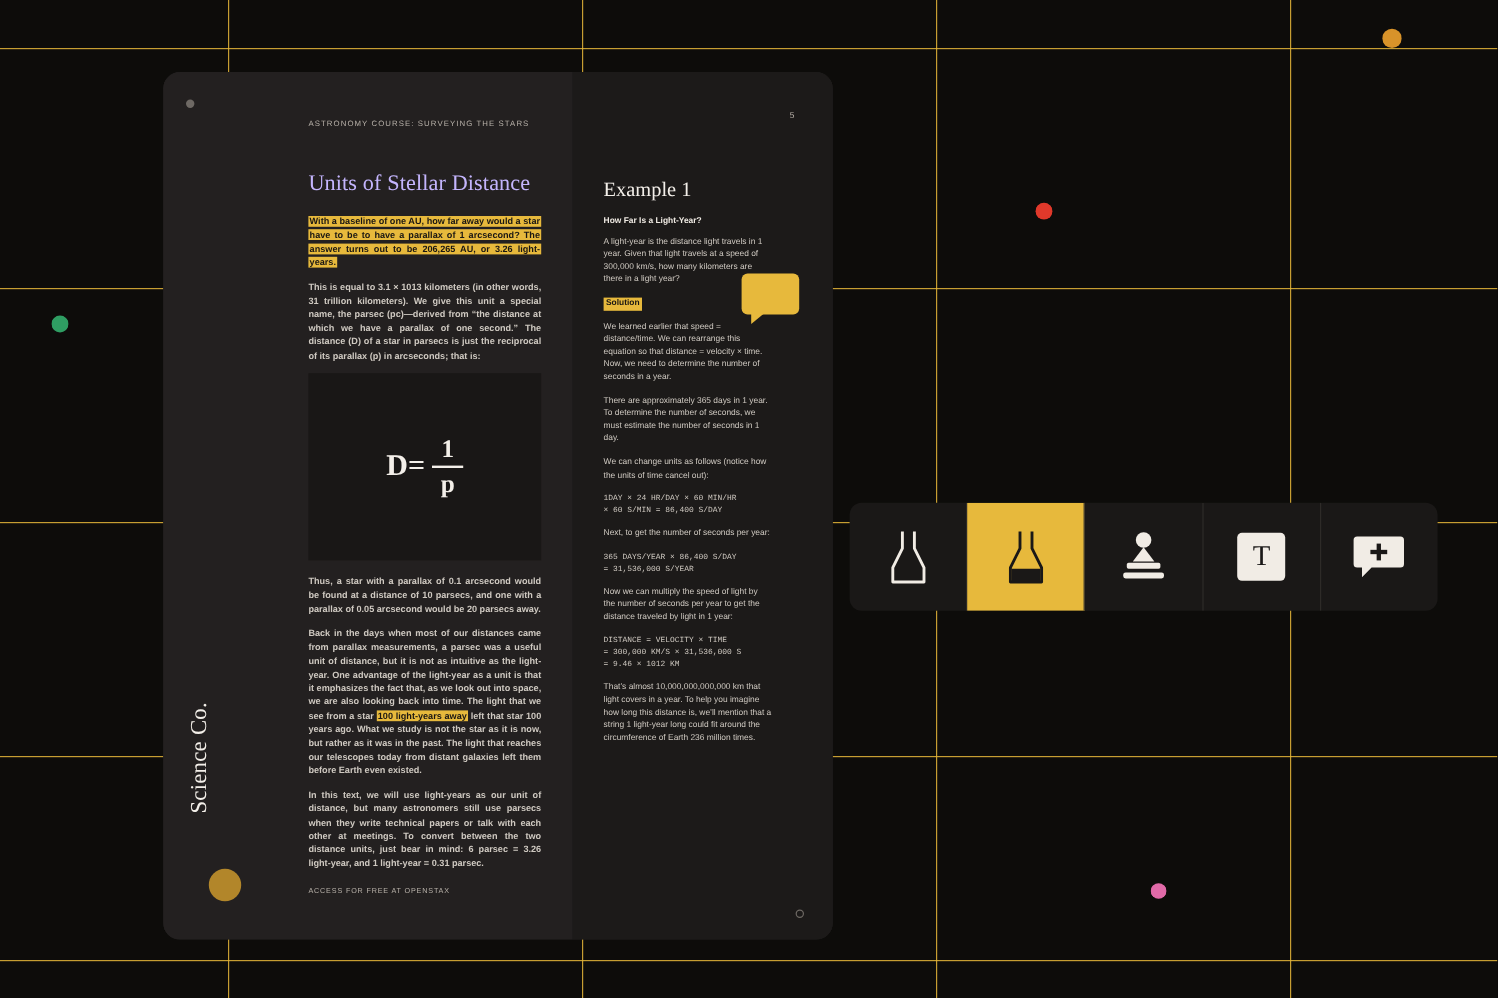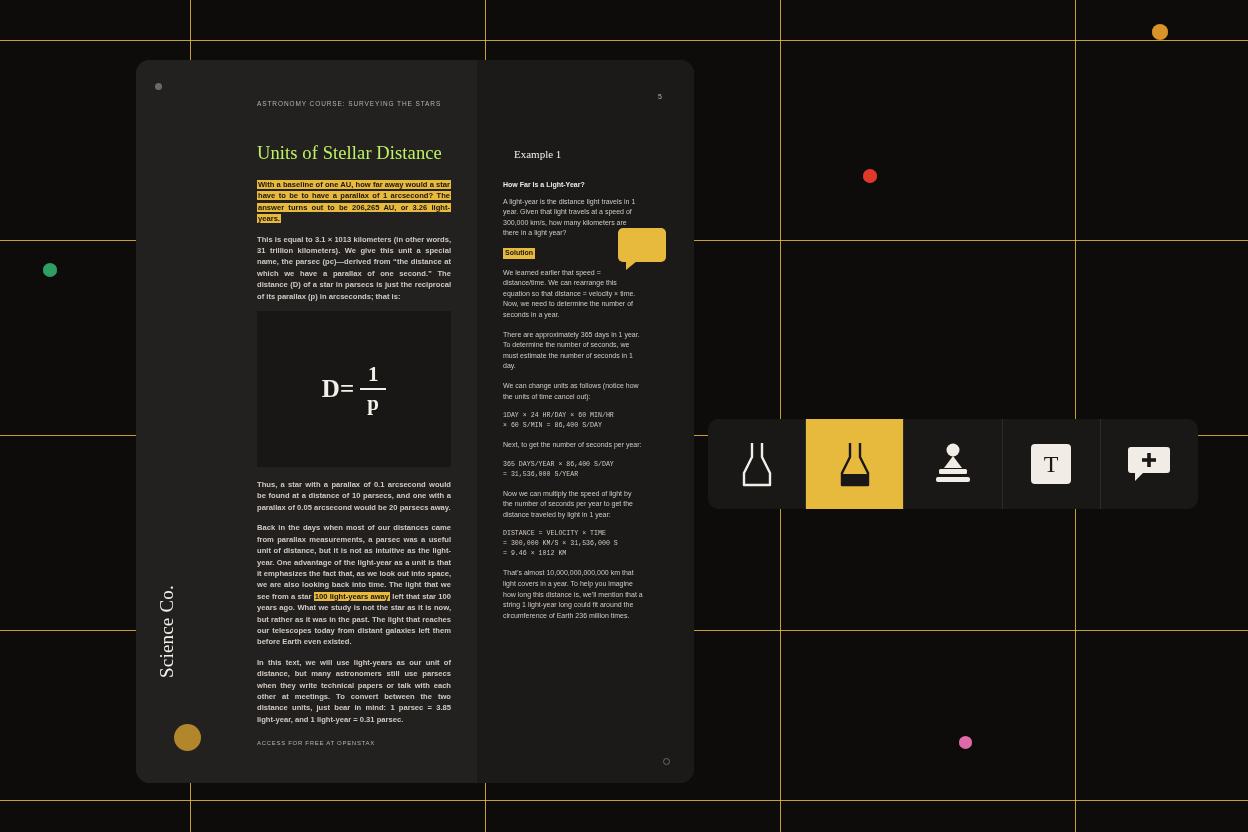--- a/index.html
+++ b/index.html
@@ -85,21 +85,21 @@
     font-size: 7px;
     color: #b9b2aa;
   }
   h1.doc-title {
     position: absolute;
     left: 121px; top: 83px;
     margin: 0;
     font-family: "Liberation Serif", serif;
     font-size: 18.5px;
     font-weight: 400;
-    color: #bef264;
+    color: #c4b5fd;
     letter-spacing: 0.1px;
   }
   .col-left {
     position: absolute;
     left: 121px; top: 119px;
     width: 194px;
     font-size: 7.6px;
     line-height: 11.4px;
     color: #cfc9c1;
     text-align: justify;
@@ -163,23 +163,23 @@
     left: 121px; bottom: 37px;
     font-size: 6px;
     letter-spacing: 0.7px;
     color: #b9b2aa;
     text-transform: uppercase;
   }
 
   
   .rp-title {
     position: absolute;
-    left: 37px; top: 88px;
-    font-family: "Liberation Serif", serif;
-    font-size: 11px;
+    left: 26px; top: 88px;
+    font-family: "Liberation Serif", serif;
+    font-size: 17px;
     color: #f3efe9;
   }
   .rp-body {
     position: absolute;
     left: 26px; top: 120px;
     width: 140px;
     font-size: 7px;
     line-height: 10.6px;
     color: #cfc9c1;
   }
@@ -289,21 +289,21 @@
             <span class="frac">
               <span class="num">1</span>
               <span class="bar"></span>
               <span class="den">p</span>
             </span>
           </div>
         </div>
 
         <p>Thus, a star with a parallax of 0.1 arcsecond would be found at a distance of 10 parsecs, and one with a parallax of 0.05 arcsecond would be 20 parsecs away.</p>
         <p><span>Back in the days when most of our distances came from parallax measurements, a parsec was a useful unit of distance, but it is not as intuitive as the light-year. One advantage of the light-year as a unit is that it emphasizes the fact that, as we look out into space, we are also looking back into time. The light that we see from a star </span><span class="hl">100 light-years away</span><span> left that star 100 years ago. What we study is not the star as it is now, but rather as it was in the past. The light that reaches our telescopes today from distant galaxies left them before Earth even existed.</span></p>
-        <p>In this text, we will use light-years as our unit of distance, but many astronomers still use parsecs when they write technical papers or talk with each other at meetings. To convert between the two distance units, just  bear  in  mind: 1 parsec = 3.85 light-year, and 1 light-year = 0.31 parsec.</p>
+        <p>In this text, we will use light-years as our unit of distance, but many astronomers still use parsecs when they write technical papers or talk with each other at meetings. To convert between the two distance units, just  bear  in  mind: 6 parsec = 3.26 light-year, and 1 light-year = 0.31 parsec.</p>
       </div>
 
       <div class="brand">Science Co.</div>
       <div class="brand-dot"></div>
       <div class="footer-note">ACCESS FOR FREE AT OPENSTAX</div>
     </div>
 
     <div class="page right">
       <div class="page-dot" style="right:24px; bottom:18px; background:transparent; border:1px solid #6e6964;"></div>
       <div class="folio">5</div>

